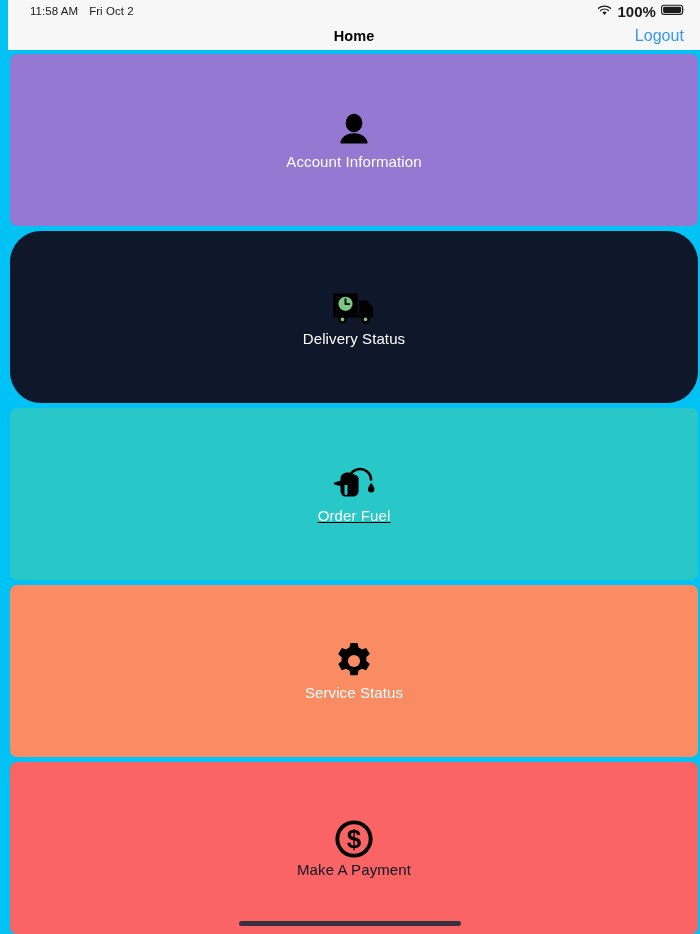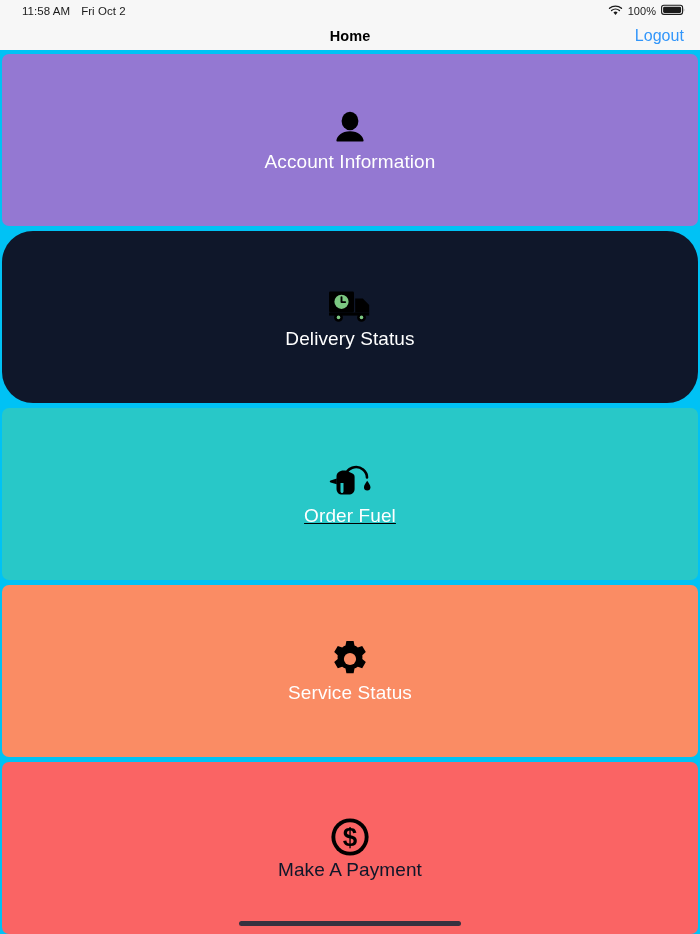--- a/index.html
+++ b/index.html
@@ -16,20 +16,21 @@
     -webkit-font-smoothing: antialiased;
   }
 
   #app {
     position: relative;
     width: 700px;
     height: 934px;
     background: #00c2f5;
     display: flex;
     flex-direction: column;
+    padding-left: 8px;
   }
 
   
   .status-bar {
     height: 22px;
     flex: 0 0 22px;
     background: #f7f7f7;
     display: flex;
     align-items: center;
     padding: 0 14px 0 22px;
@@ -43,21 +44,21 @@
     gap: 11px;
   }
   .status-right {
     margin-left: auto;
     display: flex;
     align-items: center;
     gap: 5px;
   }
   .status-time { font-weight: 500; }
   .status-date { font-weight: 500; }
-  .battery-pct { font-weight: 400; font-size: 11px; }
+  .battery-pct { font-weight: 700; font-size: 15px; }
 
   .wifi-icon { display: block; }
   .battery-icon { display: block; }
 
   
   .nav-bar {
     height: 28px;
     flex: 0 0 28px;
     background: #f7f7f7;
     display: flex;
@@ -119,21 +120,21 @@
     display: flex;
     align-items: center;
     justify-content: center;
     height: 42px;
     width: 52px;
   }
   .tile-icon svg { display: block; }
 
   .tile-label {
     color: #ffffff;
-    font-size: 19px;
+    font-size: 15px;
     letter-spacing: 0.1px;
     text-align: right;
     line-height: 1.1;
     text-shadow: 0 0 1px rgba(0,0,0,0.04);
   }
 
   
   .home-indicator-wrap {
     position: absolute;
     left: 0;

